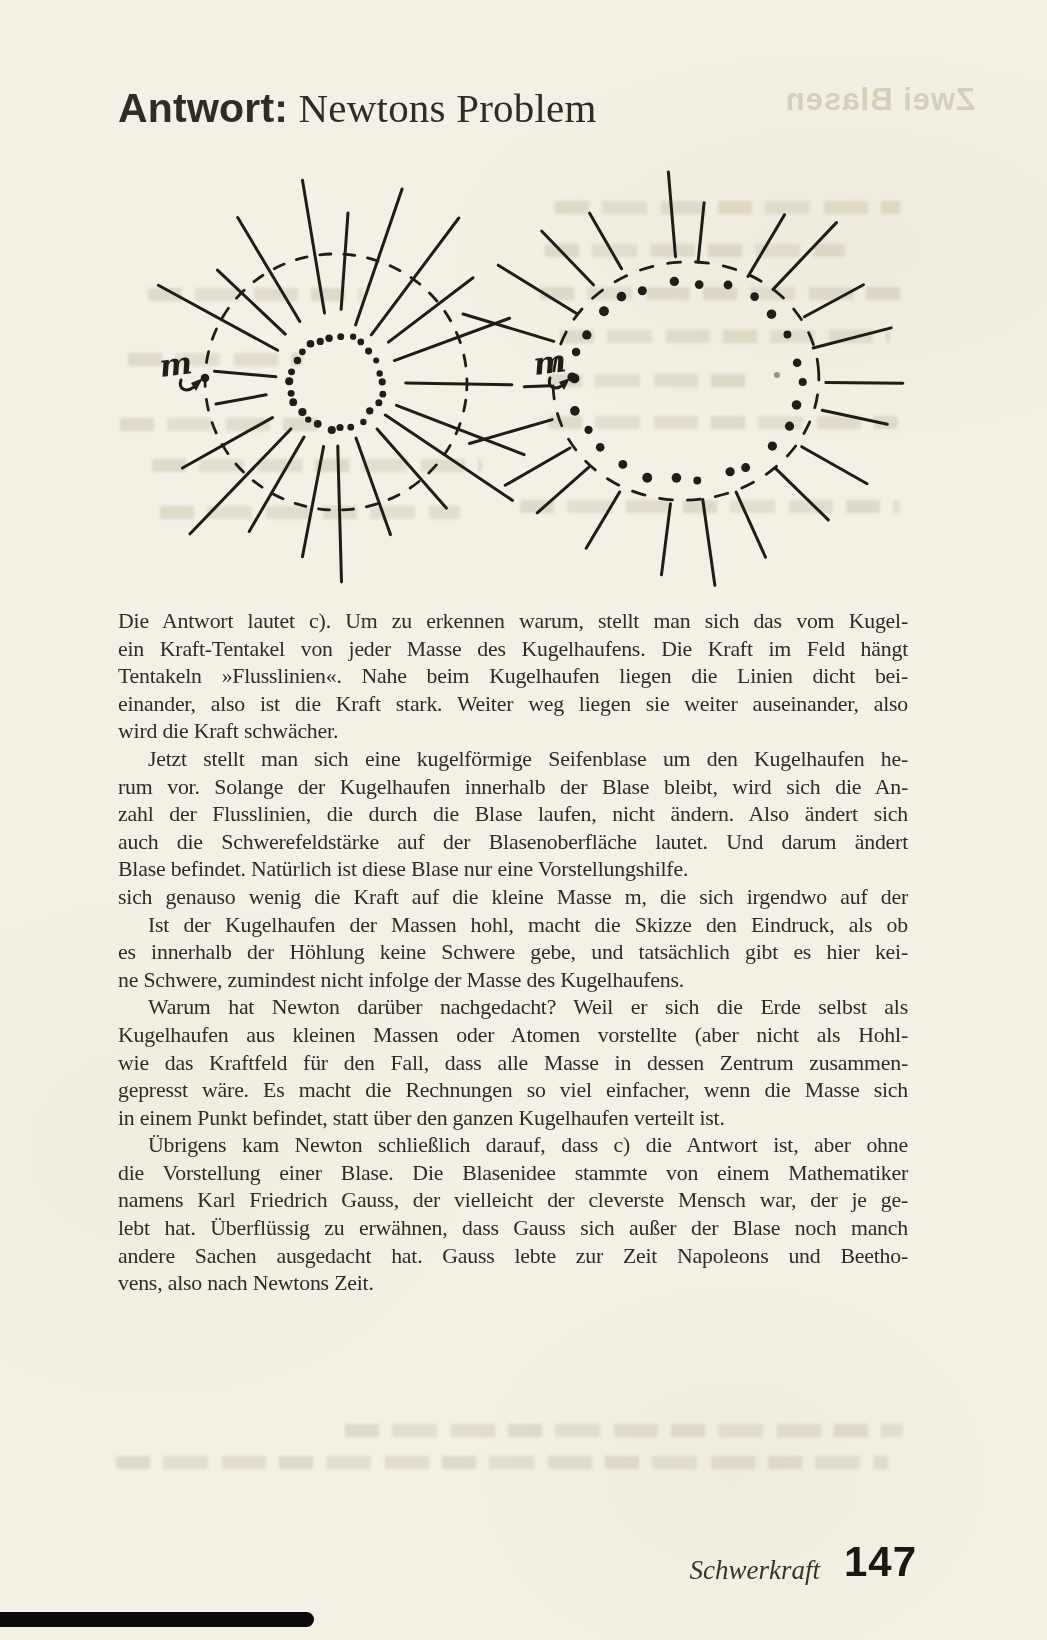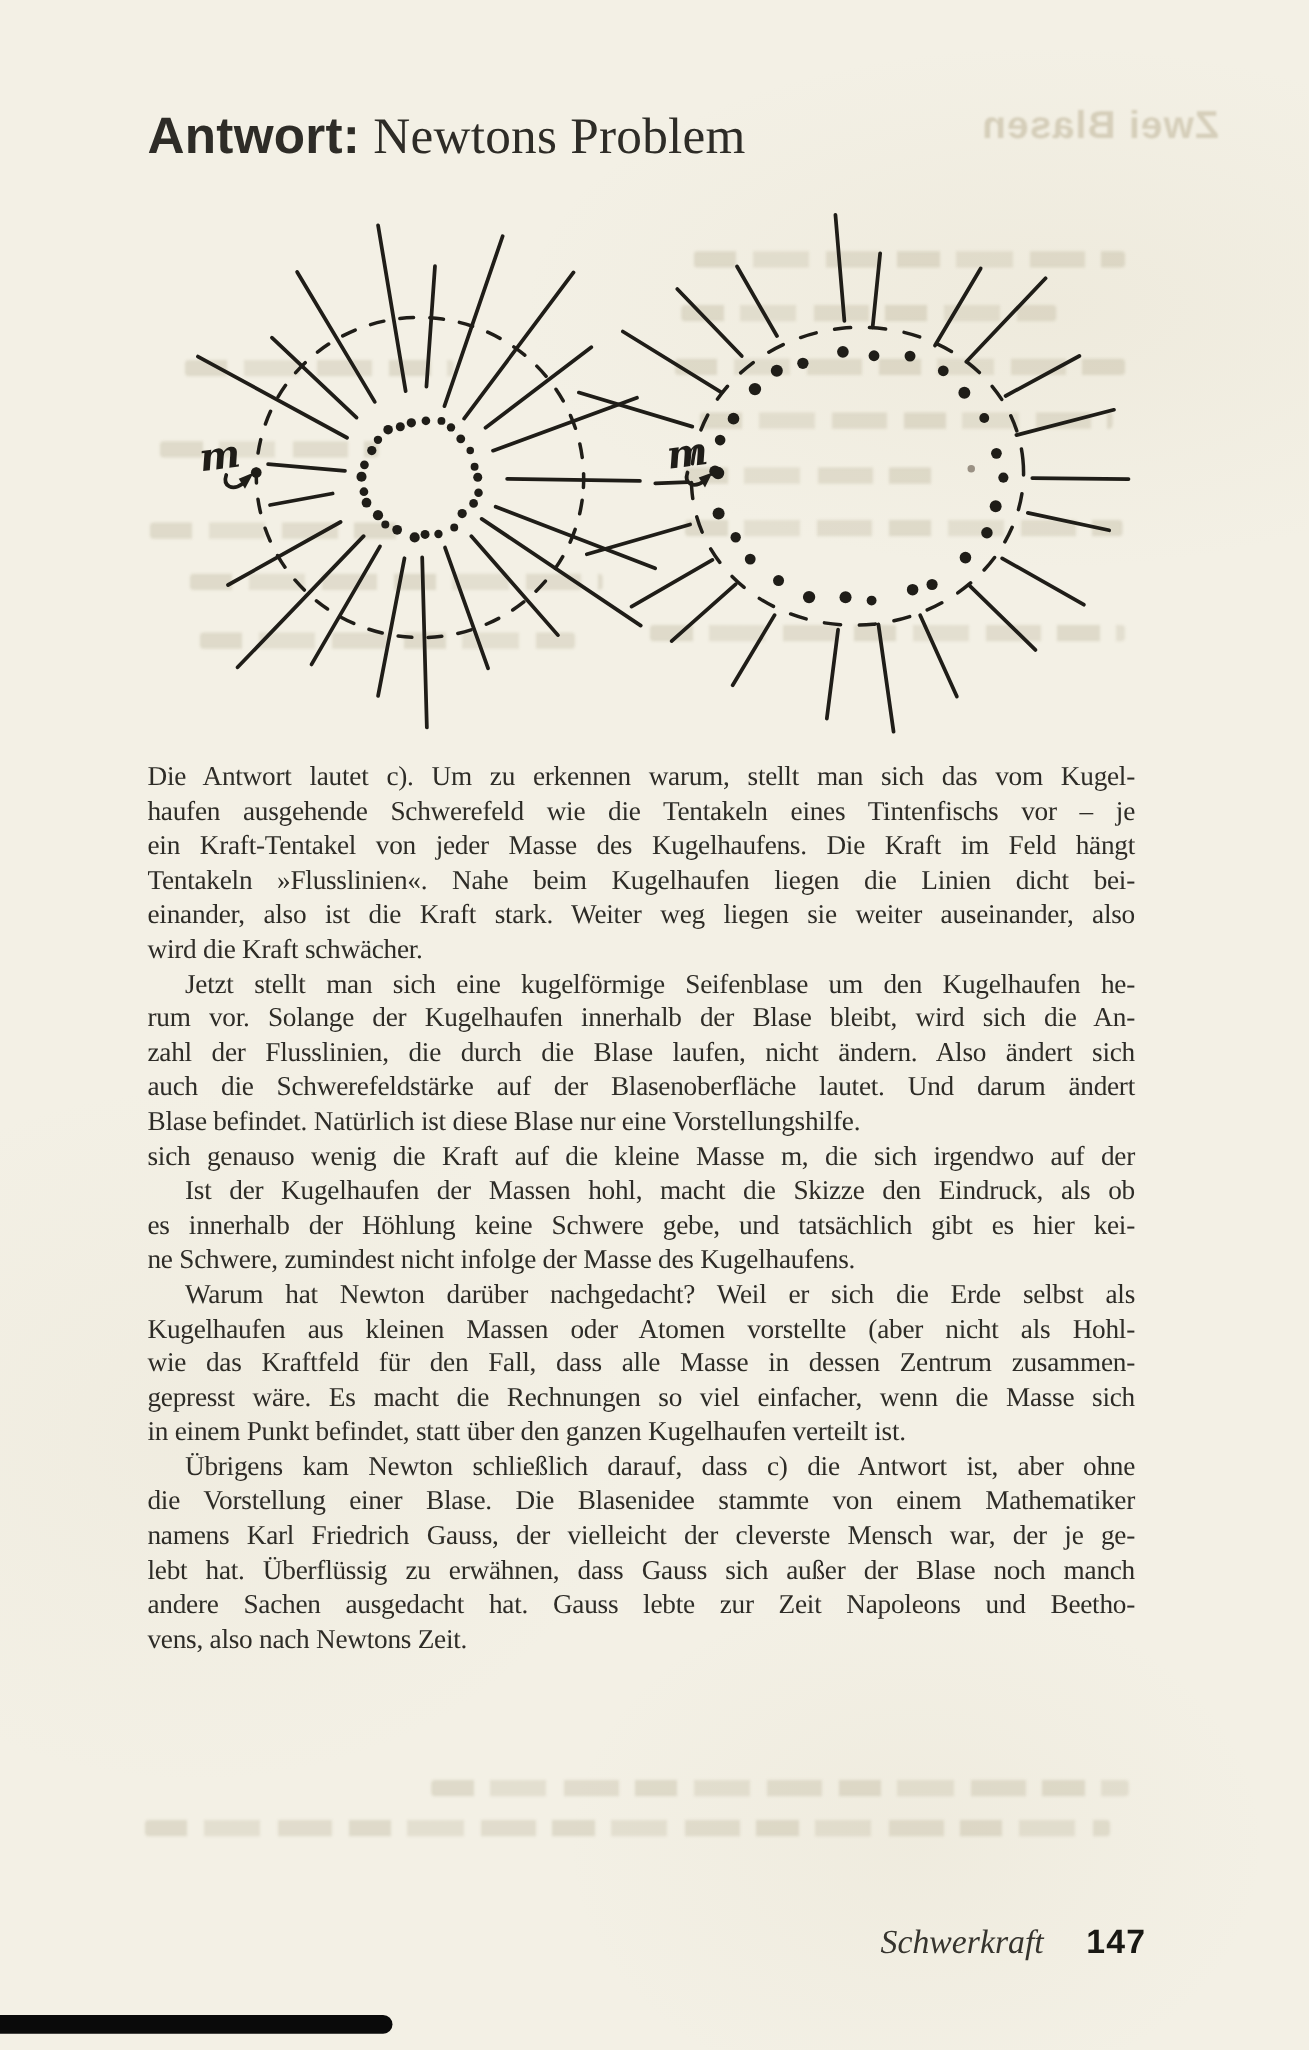--- a/index.html
+++ b/index.html
@@ -50,24 +50,24 @@
   #figure-svg{position:absolute;left:0;top:168px;width:1047px;height:450px;overflow:visible;}
   .body{
     position:absolute;left:118px;top:608px;width:790px;
     font-size:21.8px;line-height:27.6px;letter-spacing:-0.2px;
   }
   .bodyline{text-align:justify;text-align-last:justify;}
   .bodyline.last{text-align-last:auto;}
   .bodyline.indent{text-indent:30px;}
   .footer{
     position:absolute;top:1538px;right:130px;
-    display:flex;align-items:flex-end;gap:34px;white-space:nowrap;
+    display:flex;align-items:flex-end;gap:24px;white-space:nowrap;
   }
   .running-head{font-style:italic;font-size:27px;color:#36342e;}
-  .page-num{font-family:"Liberation Sans",sans-serif;font-weight:700;font-size:27px;letter-spacing:1px;color:#191813;}
+  .page-num{font-family:"Liberation Sans",sans-serif;font-weight:700;font-size:42px;letter-spacing:1px;color:#191813;}
   .scan-bar{
     position:absolute;left:0;top:1612px;width:314px;height:15px;
     background:#0a0a0a;border-radius:0 8px 8px 0;
   }
 </style>
 </head>
 <body>
 
 <div class="page">
 
@@ -198,21 +198,20 @@
         <circle cx="572" cy="209" r="4.6" fill="#1f1d18"></circle>
         <text x="534" y="206" fill="#1f1d18" font-size="31" font-weight="700" font-style="italic" font-family="&quot;DejaVu Serif&quot;, serif" transform="rotate(-7 542 200)">m</text>
         <path d="M550,210 c-3,9 5,13 13,7" fill="none" stroke="#1f1d18" stroke-width="3" stroke-linecap="round"></path>
         <polygon points="570,210 559,214 564,222" fill="#1f1d18"></polygon>
         <circle cx="777" cy="207" r="3" fill="rgba(96,84,70,.6)"></circle>
       </g>
     </svg>
 
   <div class="body">
       <div class="bodyline">Die Antwort lautet c). Um zu erkennen warum, stellt man sich das vom Kugel-</div>
-      <div class="bodyline">haufen ausgehende Schwerefeld wie die Tentakeln eines Tintenfischs vor – je</div>
       <div class="bodyline">ein Kraft-Tentakel von jeder Masse des Kugelhaufens. Die Kraft im Feld hängt</div>
       <div class="bodyline">Tentakeln »Flusslinien«. Nahe beim Kugelhaufen liegen die Linien dicht bei-</div>
       <div class="bodyline">einander, also ist die Kraft stark. Weiter weg liegen sie weiter auseinander, also</div>
       <div class="bodyline last">wird die Kraft schwächer.</div>
       <div class="bodyline indent">Jetzt stellt man sich eine kugelförmige Seifenblase um den Kugelhaufen he-</div>
       <div class="bodyline">rum vor. Solange der Kugelhaufen innerhalb der Blase bleibt, wird sich die An-</div>
       <div class="bodyline">zahl der Flusslinien, die durch die Blase laufen, nicht ändern. Also ändert sich</div>
       <div class="bodyline">auch die Schwerefeldstärke auf der Blasenoberfläche lautet. Und darum ändert</div>
       <div class="bodyline last">Blase befindet. Natürlich ist diese Blase nur eine Vorstellungshilfe.</div>
       <div class="bodyline">sich genauso wenig die Kraft auf die kleine Masse m, die sich irgendwo auf der</div>

